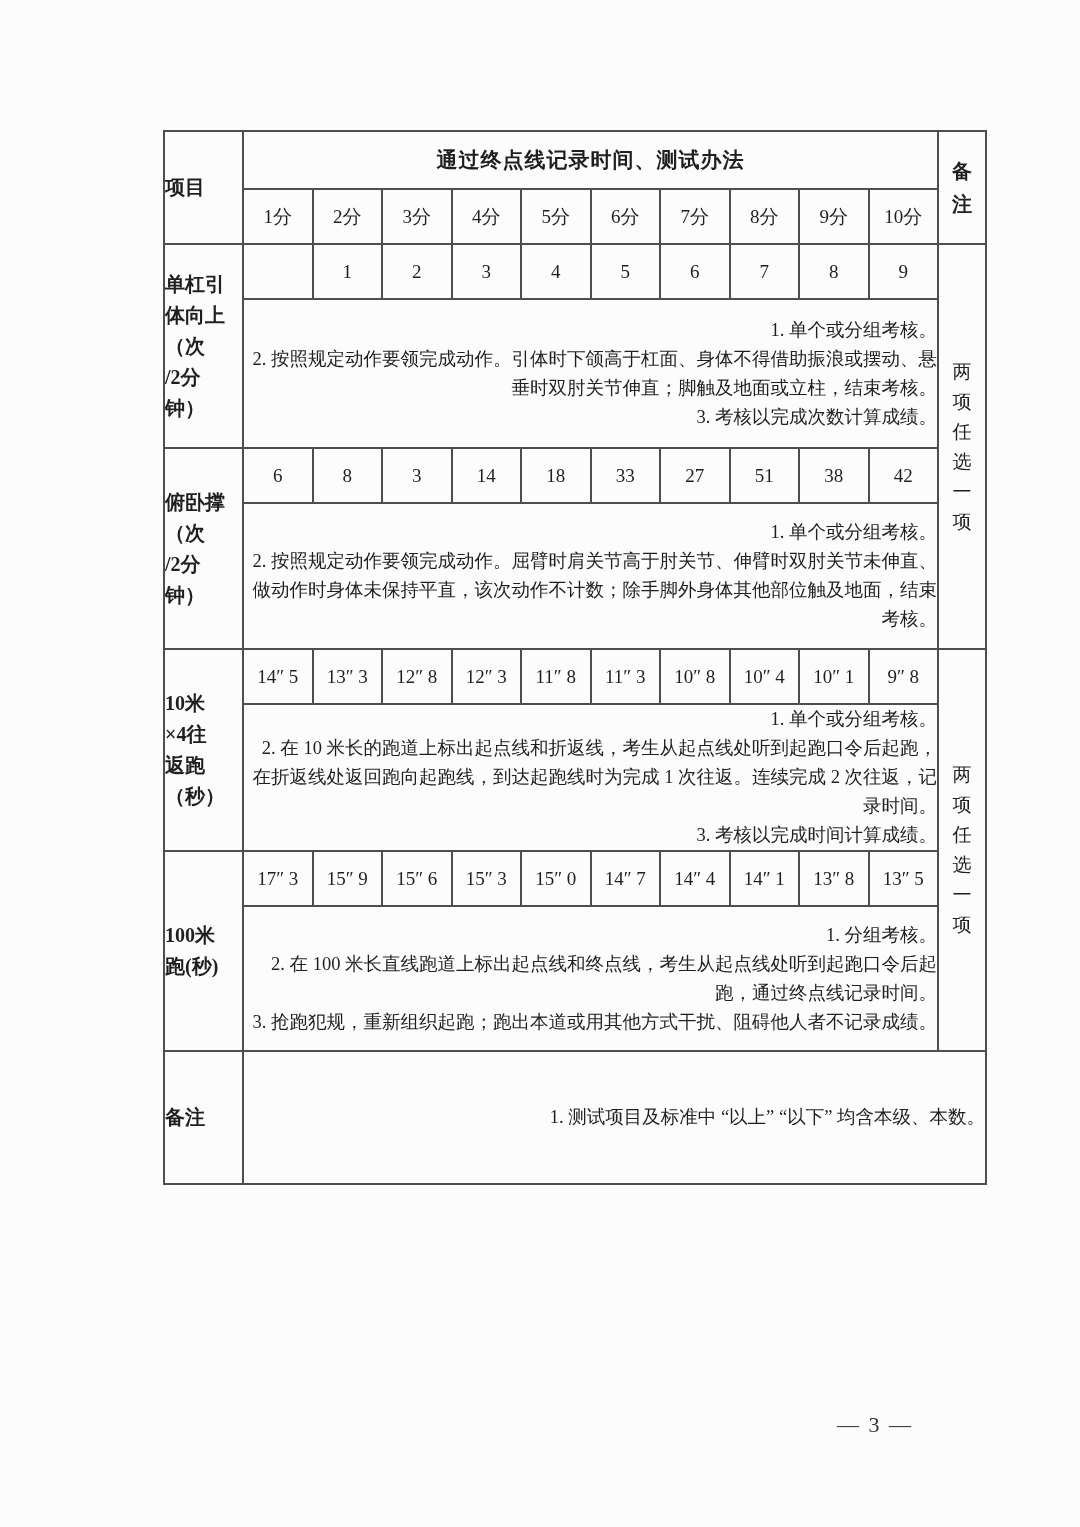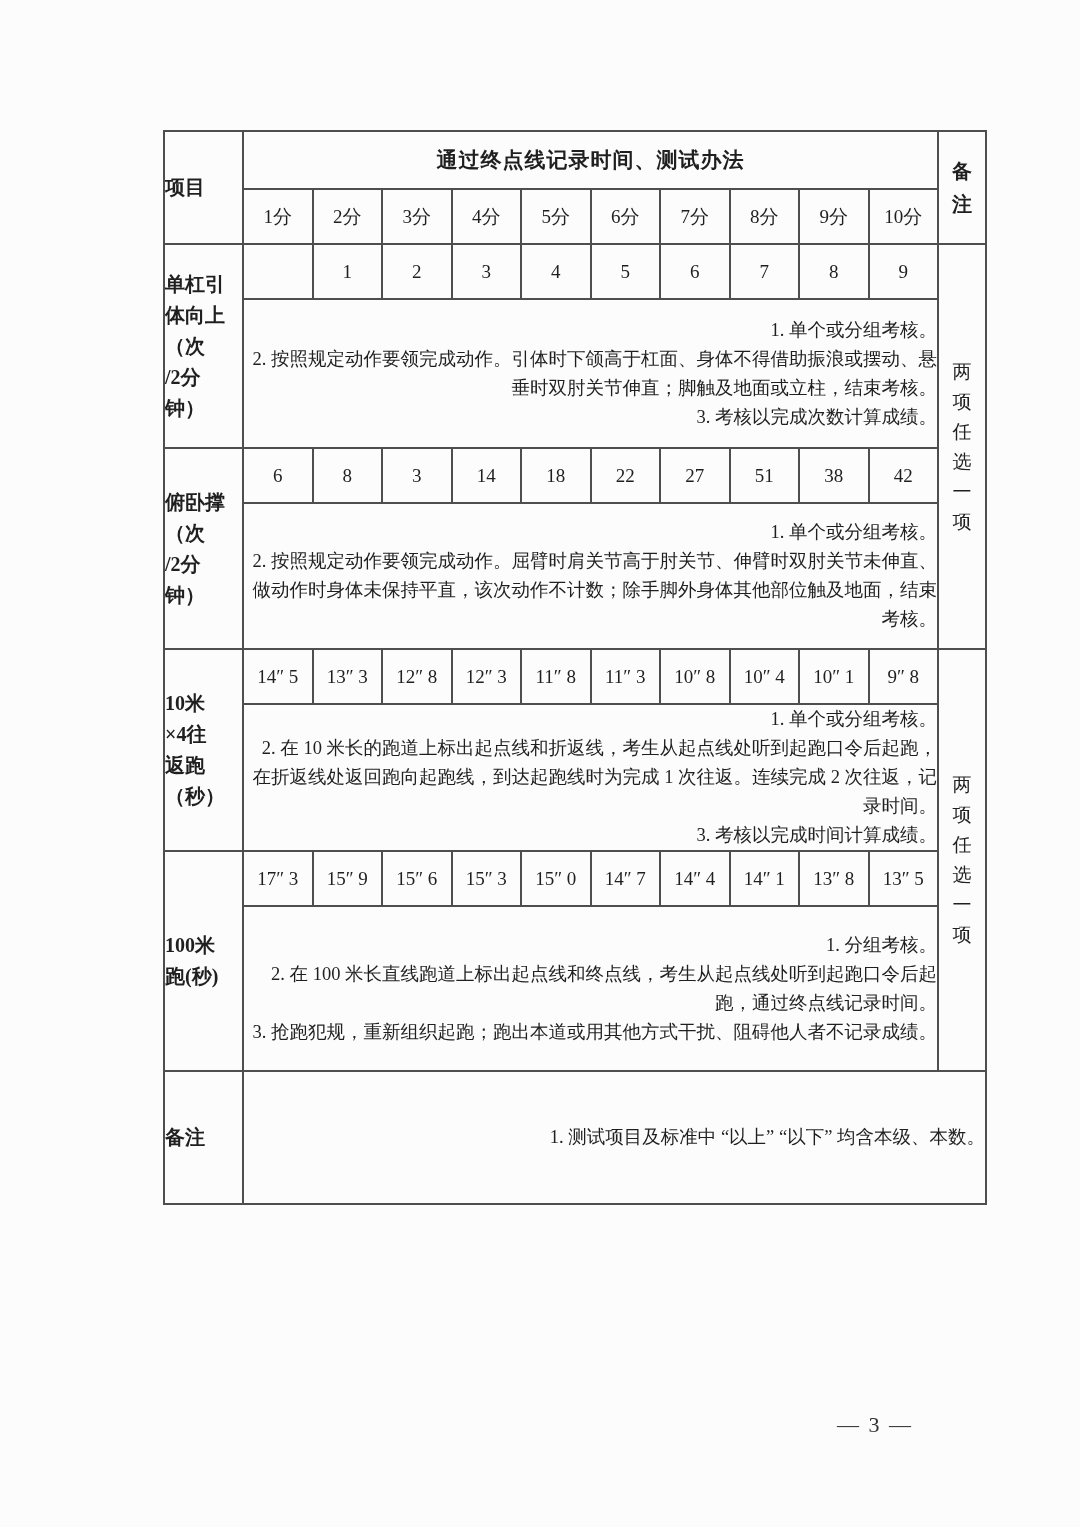--- a/index.html
+++ b/index.html
@@ -21,21 +21,21 @@
     border:2px solid #4e4e4e;
     padding:0;
     overflow:hidden;
   }
   tr.h1{height:58px;}
   tr.h2{height:55px;}
   tr.vals{height:55px;}
   tr.m1{height:149px;}
   tr.m2{height:146px;}
   tr.m3{height:145px;}
-  tr.m4{height:165px;}
+  tr.m4{height:145px;}
   tr.foot{height:133px;}
   td.lbl{
     font-weight:bold;font-size:20px;line-height:31px;
     text-align:left;vertical-align:middle;
     white-space:pre-line;
   }
   td.title{
     font-weight:bold;font-size:21px;letter-spacing:1px;
     text-align:center;vertical-align:middle;
   }
@@ -129,21 +129,21 @@
     <tr class="vals">
       <td class="lbl" rowspan="2">俯卧撑
 （次
 /2分
 钟）</td>
       <td class="val">6</td>
       <td class="val">8</td>
       <td class="val">3</td>
       <td class="val">14</td>
       <td class="val">18</td>
-      <td class="val">22</td>
+      <td class="val">33</td>
       <td class="val">27</td>
       <td class="val">51</td>
       <td class="val">38</td>
       <td class="val">42</td>
     </tr>
     <tr class="m2">
       <td class="method" colspan="10">1. 单个或分组考核。
 2. 按照规定动作要领完成动作。屈臂时肩关节高于肘关节、伸臂时双肘关节未伸直、做动作时身体未保持平直，该次动作不计数；除手脚外身体其他部位触及地面，结束考核。</td>
     </tr>
 

